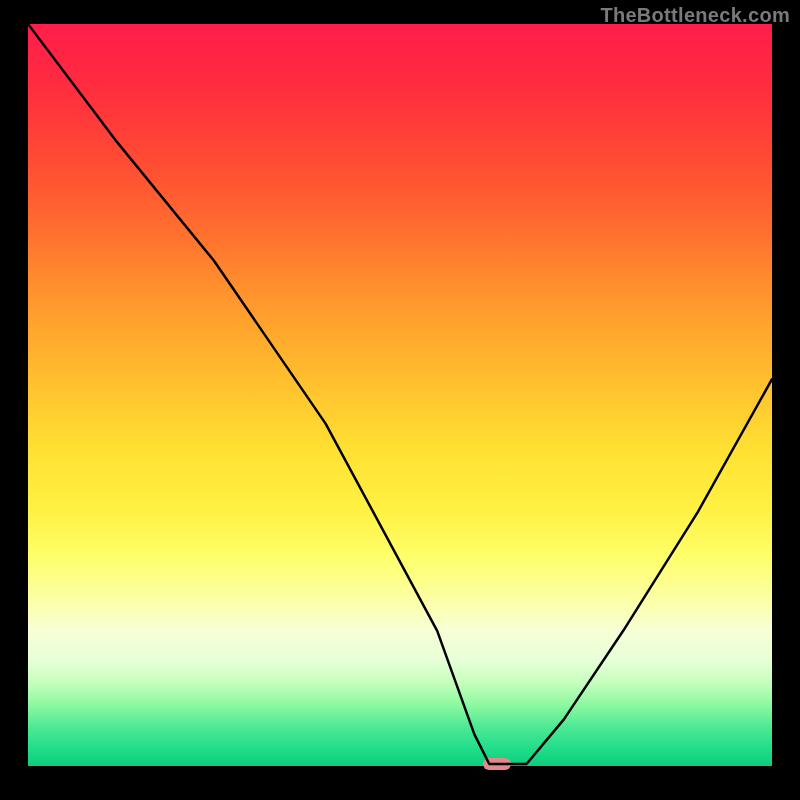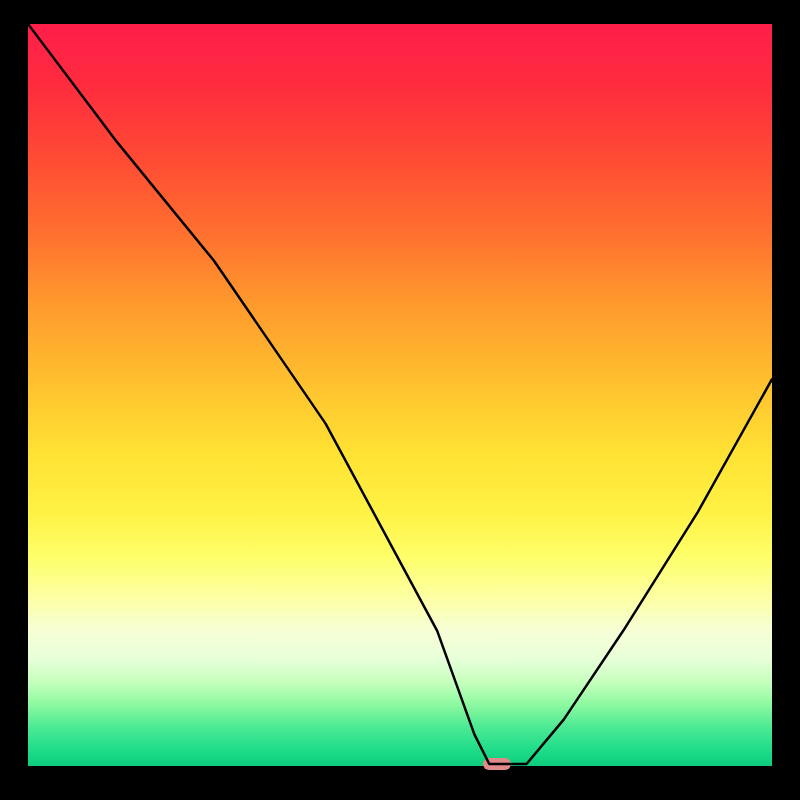--- a/index.html
+++ b/index.html
@@ -57,20 +57,21 @@
 svg.curve{
   position:absolute; left:0; top:0;
   width:100%; height:100%;
   pointer-events:none;
 }
 </style>
 </head>
 <body>
 
 <div class="container">
+  <div class="watermark">TheBottleneck.com</div>
 
   <div class="plot-frame">
     <div class="gradient"></div>
     <div class="baseline"></div>
     <div class="marker" id="marker" style="left: 454.72px; top: 734px; background: rgb(224, 138, 138);"></div>
     <svg class="curve" viewBox="0 0 744 750" preserveAspectRatio="none">
       <path id="curve-path" d="M0.0 0.0 L89.3 118.4 L186.0 236.8 L297.6 399.6 L409.2 606.8 L446.4 710.4 L461.3 740.0 L476.2 740.0 L498.5 740.0 L535.7 695.6 L595.2 606.8 L669.6 488.4 L744.0 355.2" fill="none" stroke="#000000" stroke-width="2.5" stroke-linecap="round" stroke-linejoin="round"></path>
     </svg>
   </div>
 </div>

